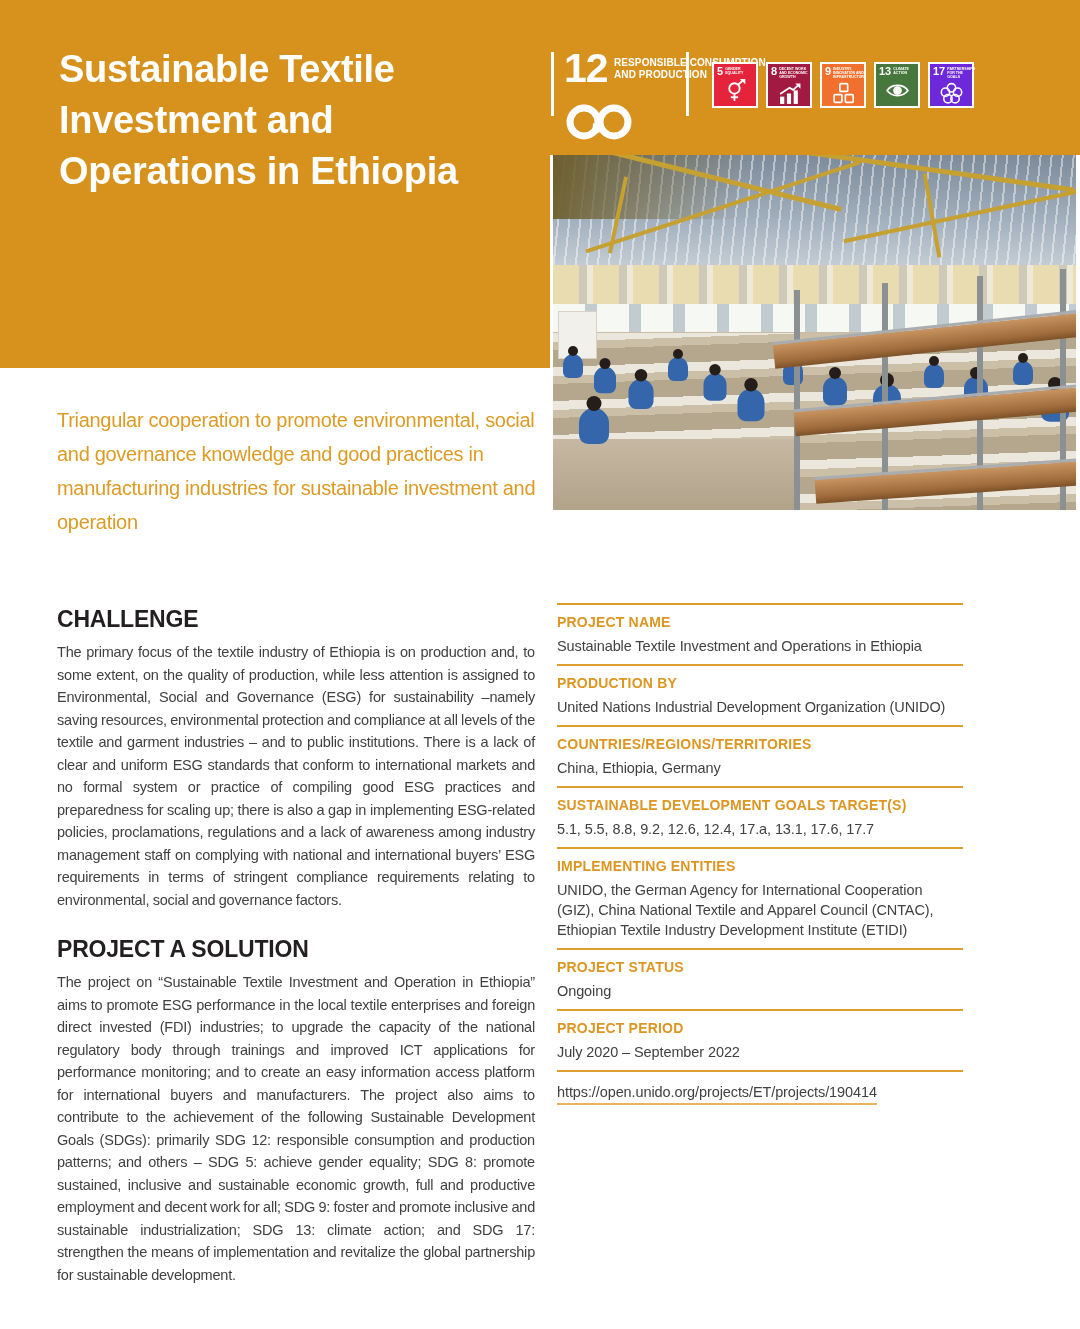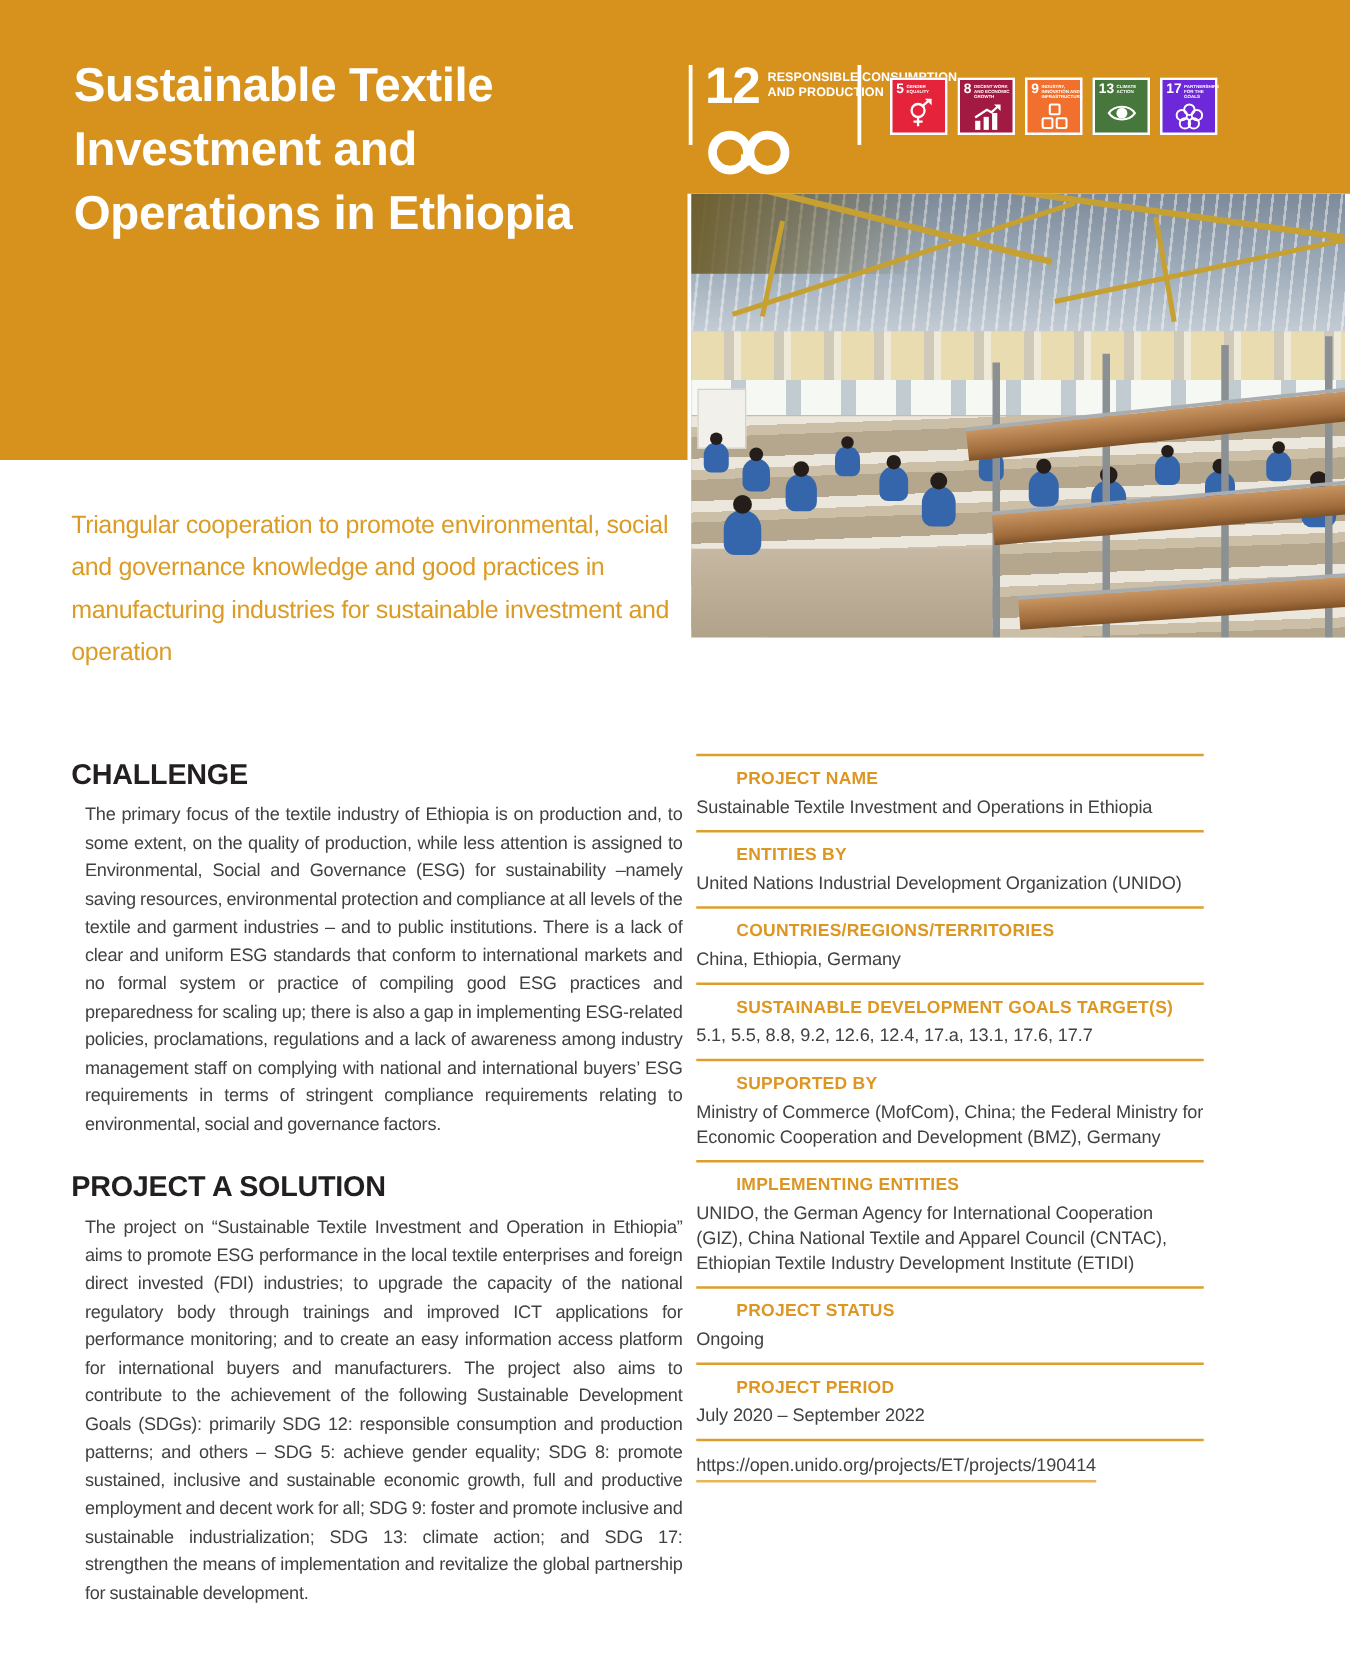--- a/index.html
+++ b/index.html
@@ -49,27 +49,27 @@
   .worker{position:absolute;width:20px;height:24px;background:#3566ab;border-radius:10px 10px 6px 6px;}
   .worker::before{content:"";position:absolute;top:-8px;left:5px;width:10px;height:10px;border-radius:50%;background:#241d1a;}
   .shelf-post{position:absolute;width:6px;background:#8b9093;}
   .plank{position:absolute;height:24px;background:linear-gradient(180deg,#c89461 0%,#a06c3c 70%,#7d5128 100%);
     border-top:3px solid #a9adaf;}
 
   
   .subtitle{position:absolute;left:57px;top:403px;width:487px;color:#DC9B24;
     font-size:20px;line-height:34px;letter-spacing:-0.3px;}
   .h-black{position:absolute;color:#231f20;font-size:23px;font-weight:bold;letter-spacing:-0.2px;}
-  .body-text{position:absolute;left:68px;width:478px;color:#414042;font-size:14.5px;line-height:22.5px;
+  .body-text{position:absolute;left:57px;width:478px;color:#414042;font-size:14.5px;line-height:22.5px;
     text-align:justify;letter-spacing:-0.2px;word-spacing:-0.5px;}
 
   
   .sidebar{position:absolute;left:557px;top:603px;width:406px;}
   .sb-section{border-top:2px solid #DE9E2E;padding:10px 0 8px 0;}
-  .sb-label{color:#DC9621;font-weight:bold;font-size:14px;line-height:15px;letter-spacing:0.2px;margin-bottom:6px;margin-left:32px;}
+  .sb-label{color:#DC9621;font-weight:bold;font-size:14px;line-height:15px;letter-spacing:0.2px;margin-bottom:6px;}
   .sb-value{color:#414042;font-size:14.5px;line-height:20px;letter-spacing:-0.1px;}
   .url{color:#414042;text-decoration:none;border-bottom:2px solid #E9B45C;padding-bottom:1px;display:inline-block;}
 </style>
 </head>
 <body>
 
 <div class="page">
 
   <div class="orange-top"></div>
   <div class="orange-left"></div>
@@ -198,34 +198,30 @@
 
   <div class="h-black" style="left:57px;top:936px;">PROJECT A SOLUTION</div>
   <div class="body-text" style="top:971px;">The project on “Sustainable Textile Investment and Operation in Ethiopia” aims to promote ESG performance in the local textile enterprises and foreign direct invested (FDI) industries; to upgrade the capacity of the national regulatory body through trainings and improved ICT applications for performance monitoring; and to create an easy information access platform for international buyers and manufacturers. The project also aims to contribute to the achievement of the following Sustainable Development Goals (SDGs): primarily SDG 12: responsible consumption and production patterns; and others – SDG 5: achieve gender equality; SDG 8: promote sustained, inclusive and sustainable economic growth, full and productive employment and decent work for all; SDG 9: foster and promote inclusive and sustainable industrialization; SDG 13: climate action; and SDG 17: strengthen the means of implementation and revitalize the global partnership for sustainable development.</div>
 
   <div class="sidebar">
     <div class="sb-section">
       <div class="sb-label">PROJECT NAME</div>
       <div class="sb-value">Sustainable Textile Investment and Operations in Ethiopia</div>
     </div>
     <div class="sb-section">
-      <div class="sb-label">ENTITIES BY</div>
+      <div class="sb-label">PRODUCTION BY</div>
       <div class="sb-value">United Nations Industrial Development Organization (UNIDO)</div>
     </div>
     <div class="sb-section">
       <div class="sb-label">COUNTRIES/REGIONS/TERRITORIES</div>
       <div class="sb-value">China, Ethiopia, Germany</div>
     </div>
     <div class="sb-section">
       <div class="sb-label">SUSTAINABLE DEVELOPMENT GOALS TARGET(S)</div>
       <div class="sb-value">5.1, 5.5, 8.8, 9.2, 12.6, 12.4, 17.a, 13.1, 17.6, 17.7</div>
-    </div>
-    <div class="sb-section">
-      <div class="sb-label">SUPPORTED BY</div>
-      <div class="sb-value">Ministry of Commerce (MofCom), China; the Federal Ministry for Economic Cooperation and Development (BMZ), Germany</div>
     </div>
     <div class="sb-section">
       <div class="sb-label">IMPLEMENTING ENTITIES</div>
       <div class="sb-value">UNIDO, the German Agency for International Cooperation (GIZ), China National Textile and Apparel Council (CNTAC), Ethiopian Textile Industry Development Institute (ETIDI)</div>
     </div>
     <div class="sb-section">
       <div class="sb-label">PROJECT STATUS</div>
       <div class="sb-value">Ongoing</div>
     </div>
     <div class="sb-section">

